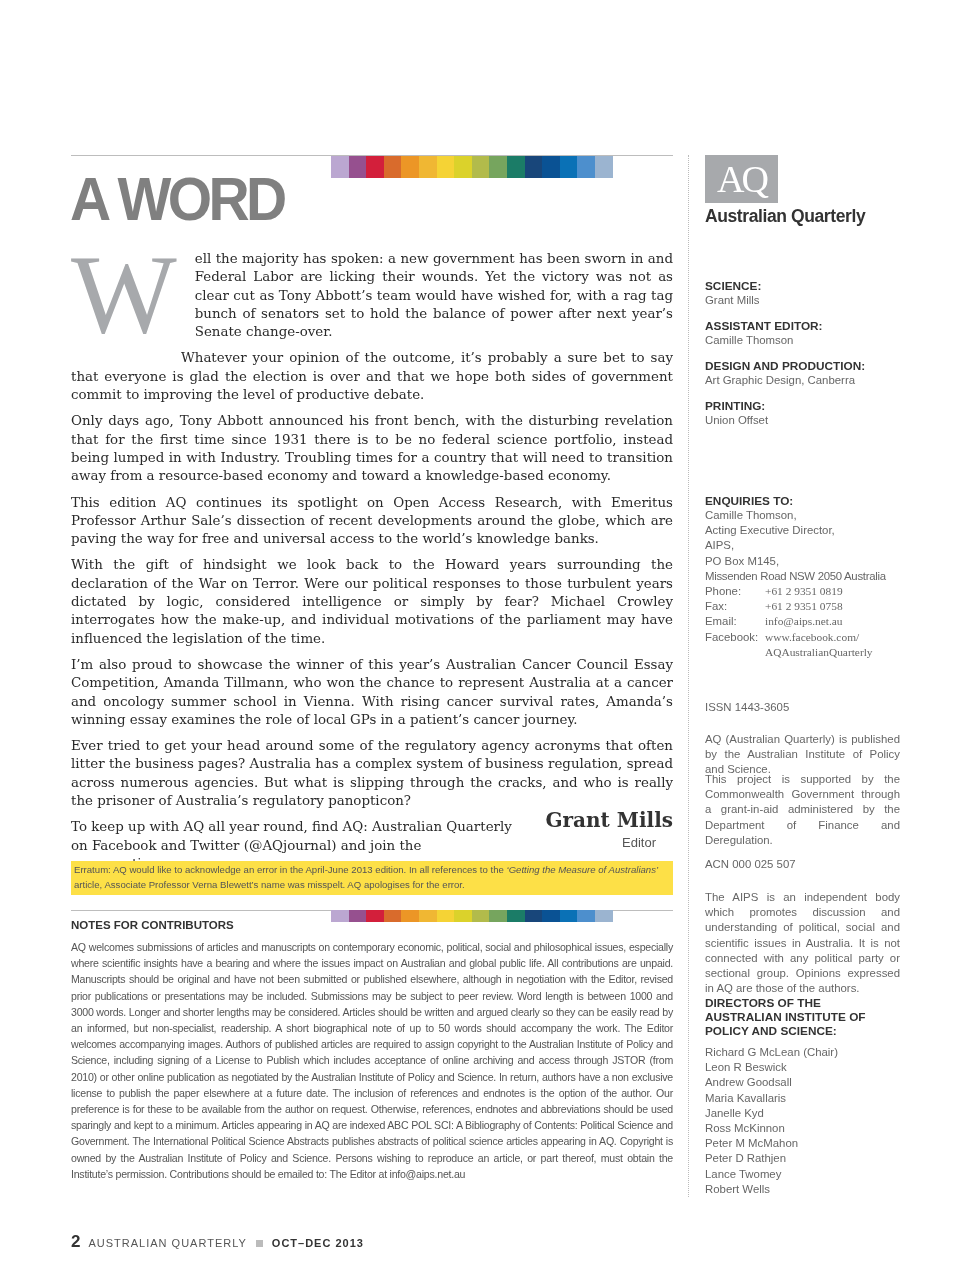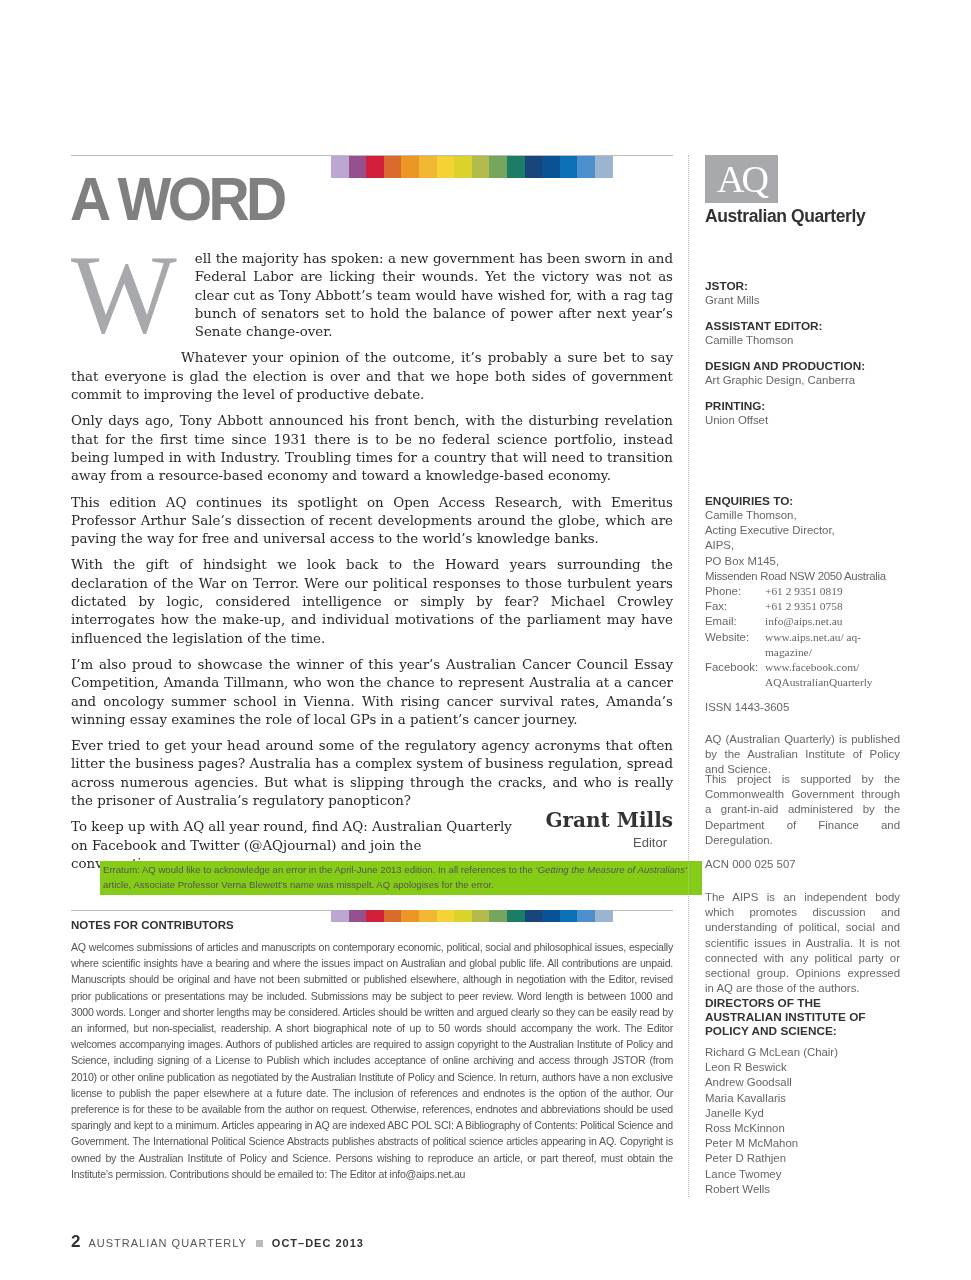--- a/index.html
+++ b/index.html
@@ -13,23 +13,23 @@
   .title { position: absolute; left: 70px; top: 164px; font-family: "Liberation Sans", sans-serif; font-weight: bold; font-size: 62px; letter-spacing: -4px; color: #808080; line-height: 70px; transform: scaleX(0.92); transform-origin: left; }
 
   .body-text { position: absolute; left: 71px; top: 250px; width: 602px; font-family: "DejaVu Serif", serif; font-size: 13.4px; line-height: 18.3px; color: #2a2a2a; text-align: justify; }
   .body-text p { margin: 0 0 8px 0; }
   .dropcap { float: left; font-family: "Liberation Serif", serif; font-size: 112px; line-height: 84px; color: #a7a9ac; margin: 2px 18px 0 0; height: 84px; }
   .para1 { margin-bottom: 8px !important; }
   .para2-indent { display: inline-block; width: 110px; }
 
   .sign { position: absolute; left: 71px; top: 802px; width: 602px; }
   .sign-name { position: absolute; right: 0; top: 6px; font-family: "DejaVu Serif", serif; font-weight: bold; font-size: 20px; color: #333; }
-  .sign-role { position: absolute; right: 6px; top: 33px; font-family: "Liberation Sans", sans-serif; font-size: 13px; color: #555; }
+  .sign-role { position: absolute; right: 17px; top: 33px; font-family: "Liberation Sans", sans-serif; font-size: 13px; color: #555; }
 
-  .erratum { position: absolute; left: 71px; top: 861px; width: 596px; padding: 1px 3px 3px 3px; background: #84cc16; font-family: "Liberation Sans", sans-serif; font-size: 9.6px; line-height: 15px; color: #555; margin-left: 29px; }
+  .erratum { position: absolute; left: 71px; top: 861px; width: 596px; padding: 1px 3px 3px 3px; background: #fde047; font-family: "Liberation Sans", sans-serif; font-size: 9.6px; line-height: 15px; color: #555; }
 
   .midline { position: absolute; left: 71px; top: 910px; width: 602px; height: 1px; background: #bdbdbd; }
 
   .notes-head { position: absolute; left: 71px; top: 919px; font-family: "Liberation Sans", sans-serif; font-weight: bold; font-size: 11.5px; color: #333; }
   .notes-text { position: absolute; left: 71px; top: 939px; width: 602px; font-family: "Liberation Sans", sans-serif; font-size: 10.6px; line-height: 16.2px; color: #555; text-align: justify; letter-spacing: -0.25px; }
 
   .vdivider { position: absolute; left: 688px; top: 155px; width: 0; height: 1042px; border-left: 1px dotted #bbb; }
 
   
   .side { position: absolute; left: 705px; top: 155px; width: 200px; font-family: "Liberation Sans", sans-serif; color: #666; }
@@ -119,21 +119,21 @@
 <div class="notes-head">NOTES FOR CONTRIBUTORS</div>
 <div class="notes-text">AQ welcomes submissions of articles and manuscripts on contemporary economic, political, social and philosophical issues, especially where scientific insights have a bearing and where the issues impact on Australian and global public life. All contributions are unpaid. Manuscripts should be original and have not been submitted or published elsewhere, although in negotiation with the Editor, revised prior publications or presentations may be included. Submissions may be subject to peer review. Word length is between 1000 and 3000 words. Longer and shorter lengths may be considered. Articles should be written and argued clearly so they can be easily read by an informed, but non-specialist, readership. A short biographical note of up to 50 words should accompany the work. The Editor welcomes accompanying images. Authors of published articles are required to assign copyright to the Australian Institute of Policy and Science, including signing of a License to Publish which includes acceptance of online archiving and access through JSTOR (from 2010) or other online publication as negotiated by the Australian Institute of Policy and Science. In return, authors have a non exclusive license to publish the paper elsewhere at a future date. The inclusion of references and endnotes is the option of the author. Our preference is for these to be available from the author on request. Otherwise, references, endnotes and abbreviations should be used sparingly and kept to a minimum. Articles appearing in AQ are indexed ABC POL SCI: A Bibliography of Contents: Political Science and Government. The International Political Science Abstracts publishes abstracts of political science articles appearing in AQ. Copyright is owned by the Australian Institute of Policy and Science. Persons wishing to reproduce an article, or part thereof, must obtain the Institute’s permission. Contributions should be emailed to: The Editor at info@aips.net.au</div>
 
 <div class="vdivider"></div>
 
 <div class="side">
   <div class="logo-box">AQ</div>
   <div class="logo-text">Australian Quarterly</div>
 
   <div class="side-block" style="top:124px">
-    <div class="side-h">JSTOR:</div>
+    <div class="side-h">SCIENCE:</div>
     <div class="side-v">Grant Mills</div>
   </div>
   <div class="side-block" style="top:164px">
     <div class="side-h">ASSISTANT EDITOR:</div>
     <div class="side-v">Camille Thomson</div>
   </div>
   <div class="side-block" style="top:204px">
     <div class="side-h">DESIGN AND PRODUCTION:</div>
     <div class="side-v">Art Graphic Design, Canberra</div>
   </div>
@@ -154,24 +154,20 @@
       </div>
     <div class="kv side-v">
         <span class="k">Fax:</span>
         <span class="v">+61 2 9351 0758</span>
       </div>
     <div class="kv side-v">
         <span class="k">Email:</span>
         <span class="v">info@aips.net.au</span>
       </div>
     <div class="kv side-v">
-        <span class="k">Website:</span>
-        <span class="v" style="padding-right:40px">www.aips.net.au/ aq-magazine/</span>
-      </div>
-    <div class="kv side-v">
         <span class="k">Facebook:</span>
         <span class="v" style="padding-right:10px">www.facebook.com/ AQAustralianQuarterly</span>
       </div>
   </div>
   <div class="side-block side-v" style="top:545px">ISSN 1443-3605</div>
   <div class="side-block side-v justify" style="top:566px;width:195px">AQ (Australian Quarterly) is published by the Australian Institute of Policy and Science.</div>
   <div class="side-block side-v justify" style="top:606px;width:195px">This project is supported by the Commonwealth Government through a grant-in-aid administered by the Department of Finance and Deregulation.</div>
   <div class="side-block side-v" style="top:702px">ACN 000 025 507</div>
   <div class="side-block side-v justify" style="top:724px;width:195px">The AIPS is an independent body which promotes discussion and understanding of political, social and scientific issues in Australia. It is not connected with any political party or sectional group. Opinions expressed in AQ are those of the authors.</div>
   <div class="side-block side-h" style="top:841px;width:180px">DIRECTORS OF THE AUSTRALIAN INSTITUTE OF POLICY AND SCIENCE:</div>

